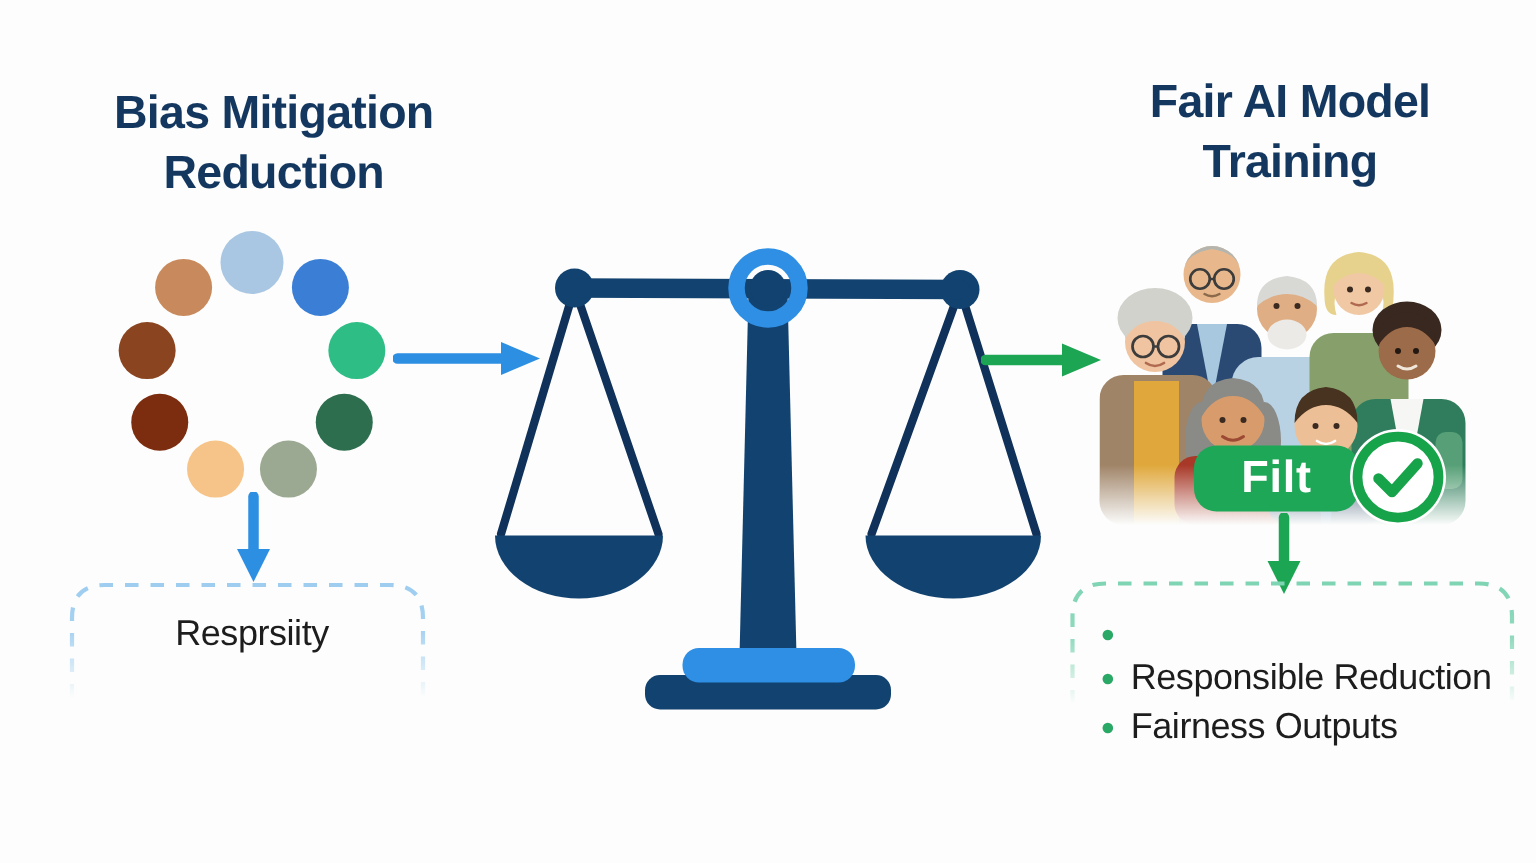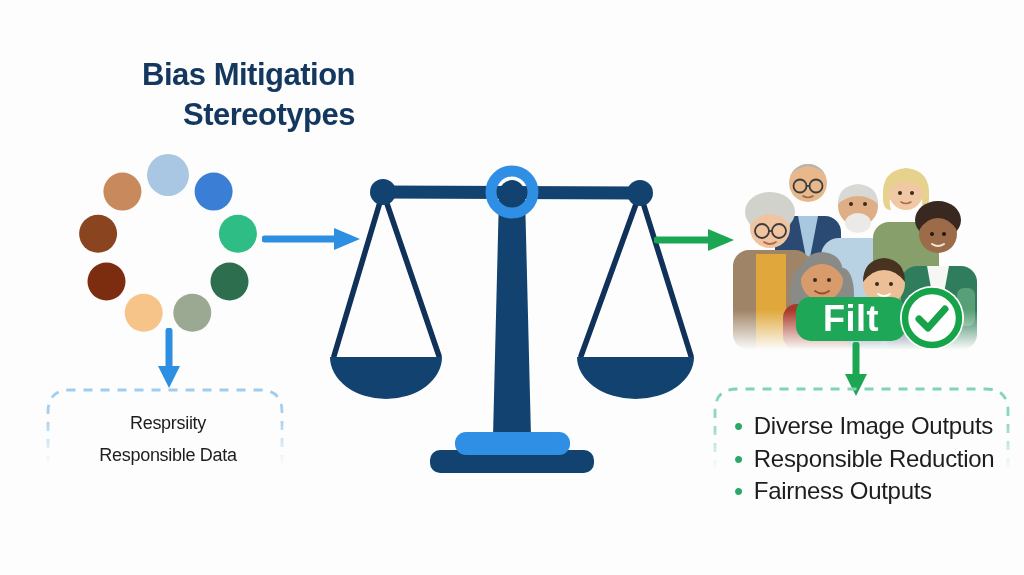--- a/index.html
+++ b/index.html
@@ -2,52 +2,56 @@
 <html><head>
 <meta charset="utf-8">
 <style>
   html,body{margin:0;padding:0;background:#e8e8e8;}
   .canvas{
     position:relative;width:1024px;height:575px;margin:0 auto;
     background:#fcfdfc;overflow:hidden;
     font-family:"Liberation Sans","DejaVu Sans",sans-serif;
   }
   .title{
-    position:absolute;text-align:right;color:#14375f;
+    position:absolute;text-align:center;color:#14375f;
     font-weight:bold;font-size:31px;line-height:40px;letter-spacing:-0.5px;
   }
   .title-left{left:10px;top:55px;width:345px;}
   .title-right{left:695px;top:48px;width:330px;}
   .abs{position:absolute;}
   .box-text{
     position:absolute;left:48px;top:407px;width:240px;text-align:center;
-    font-size:18px;line-height:32px;color:#1d1d1d;letter-spacing:-0.3px;
+    font-size:24px;line-height:32px;color:#1d1d1d;letter-spacing:-0.3px;
   }
   .bullet-list{
     position:absolute;left:734px;top:410px;width:280px;
     font-size:24px;line-height:32.5px;color:#1d1d1d;letter-spacing:-0.3px;
   }
   .bullet-item{display:flex;align-items:center;}
   .bullet-dot{color:#2aa866;font-size:26px;margin-right:11px;line-height:1;}
   .filt-btn{
     position:absolute;left:796px;top:297px;width:110px;height:44px;
     background:#1da757;border:none;border-radius:15px;
-    color:#ffffff;font-family:inherit;font-weight:bold;font-size:36px;letter-spacing:0.5px;
+    color:#ffffff;font-family:inherit;font-weight:bold;font-size:30px;letter-spacing:0.5px;
     display:flex;align-items:center;justify-content:center;cursor:pointer;
   }
   .check-wrap{position:absolute;left:898px;top:284px;width:68px;height:68px;}
 </style>
 </head>
 <body>
 
 <div class="canvas">
 
   <div class="title title-left">
     <div>Bias Mitigation</div>
-    <div>Stereotypes</div>
+    <div>Reduction</div>
+  </div>
+  <div class="title title-right">
+    <div>Fair AI Model</div>
+    <div>Training</div>
   </div>
 
   <svg class="abs" style="left:48px;top:142px;" width="240" height="210" viewBox="0 0 240 210">
     <circle cx="120" cy="33" r="21" fill="#a9c7e3"></circle>
     <circle cx="165.6" cy="49.6" r="19" fill="#3a7fd5"></circle>
     <circle cx="189.9" cy="91.7" r="19" fill="#2ebd85"></circle>
     <circle cx="181.5" cy="139.5" r="19" fill="#2d6e4e"></circle>
     <circle cx="144.3" cy="170.7" r="19" fill="#9ba892"></circle>
     <circle cx="95.7" cy="170.7" r="19" fill="#f6c488"></circle>
     <circle cx="58.5" cy="139.5" r="19" fill="#7c2d0f"></circle>
@@ -200,37 +204,35 @@
       <linearGradient id="lgLeft" x1="0" y1="0" x2="0" y2="1">
         <stop offset="0" stop-color="#9ecdf0" stop-opacity="1"></stop>
         <stop offset="0.4" stop-color="#9ecdf0" stop-opacity="0.9"></stop>
         <stop offset="1" stop-color="#9ecdf0" stop-opacity="0"></stop>
       </linearGradient>
     </defs>
     <path d="M 10 85 L 10 32 Q 10 10 32 10 L 222 10 Q 244 10 244 32 L 244 85" fill="none" stroke="url(#lgLeft)" stroke-width="2.8" stroke-dasharray="9 8"></path>
   </svg>
   <div class="box-text">
     <div>Resprsiity</div>
-    <div>Responsible Data</div>
   </div>
 
   <svg class="abs" style="left:705px;top:379px;" width="314" height="150" viewBox="0 0 314 150">
     <defs>
       <linearGradient id="lgRight" x1="0" y1="0" x2="0" y2="1">
         <stop offset="0" stop-color="#7fd4b4" stop-opacity="1"></stop>
         <stop offset="0.45" stop-color="#7fd4b4" stop-opacity="0.85"></stop>
         <stop offset="1" stop-color="#7fd4b4" stop-opacity="0"></stop>
       </linearGradient>
     </defs>
     <path d="M 10 90 L 10 32 Q 10 10 32 10 L 281 10 Q 303 10 303 32 L 303 90" fill="none" stroke="url(#lgRight)" stroke-width="2.8" stroke-dasharray="9 8"></path>
   </svg>
   <div class="bullet-list">
     <div class="bullet-item">
       <span class="bullet-dot">•</span>
-      <span>Diverse Image Outputs</span>
     </div>
     <div class="bullet-item">
       <span class="bullet-dot">•</span>
       <span>Responsible Reduction</span>
     </div>
     <div class="bullet-item">
       <span class="bullet-dot">•</span>
       <span>Fairness Outputs</span>
     </div>
   </div>

